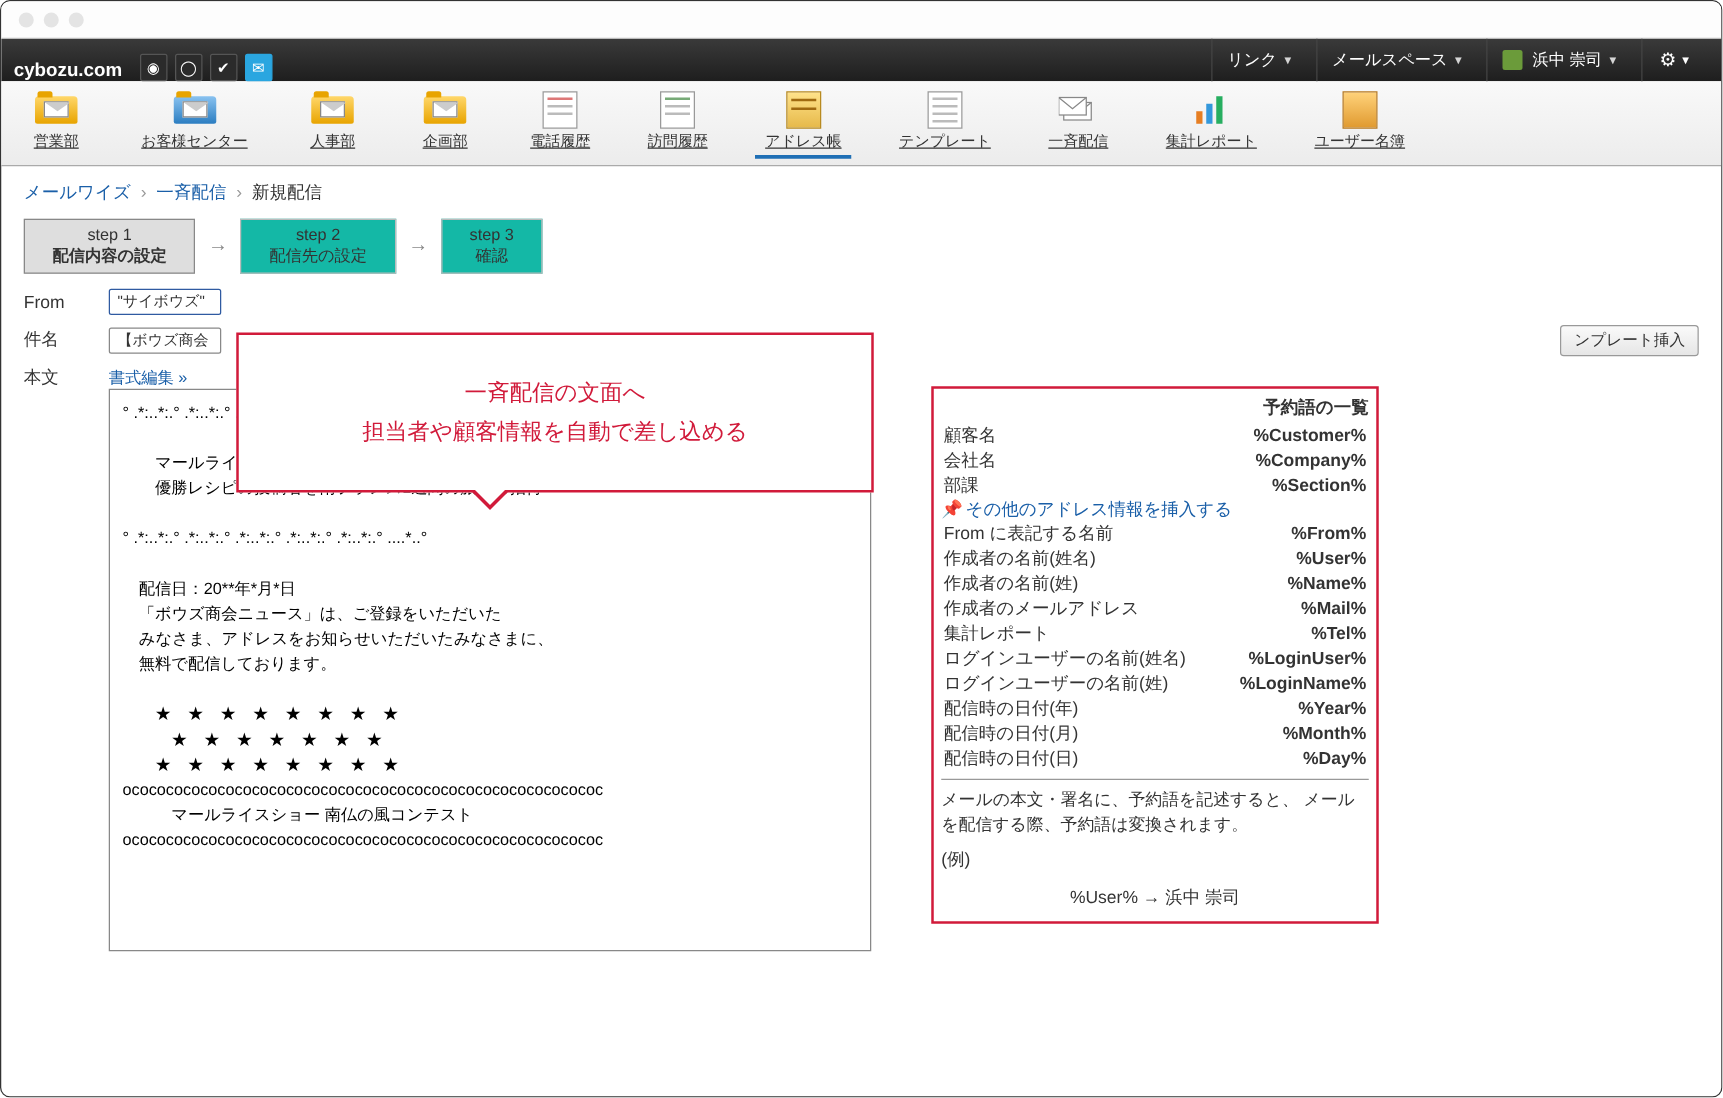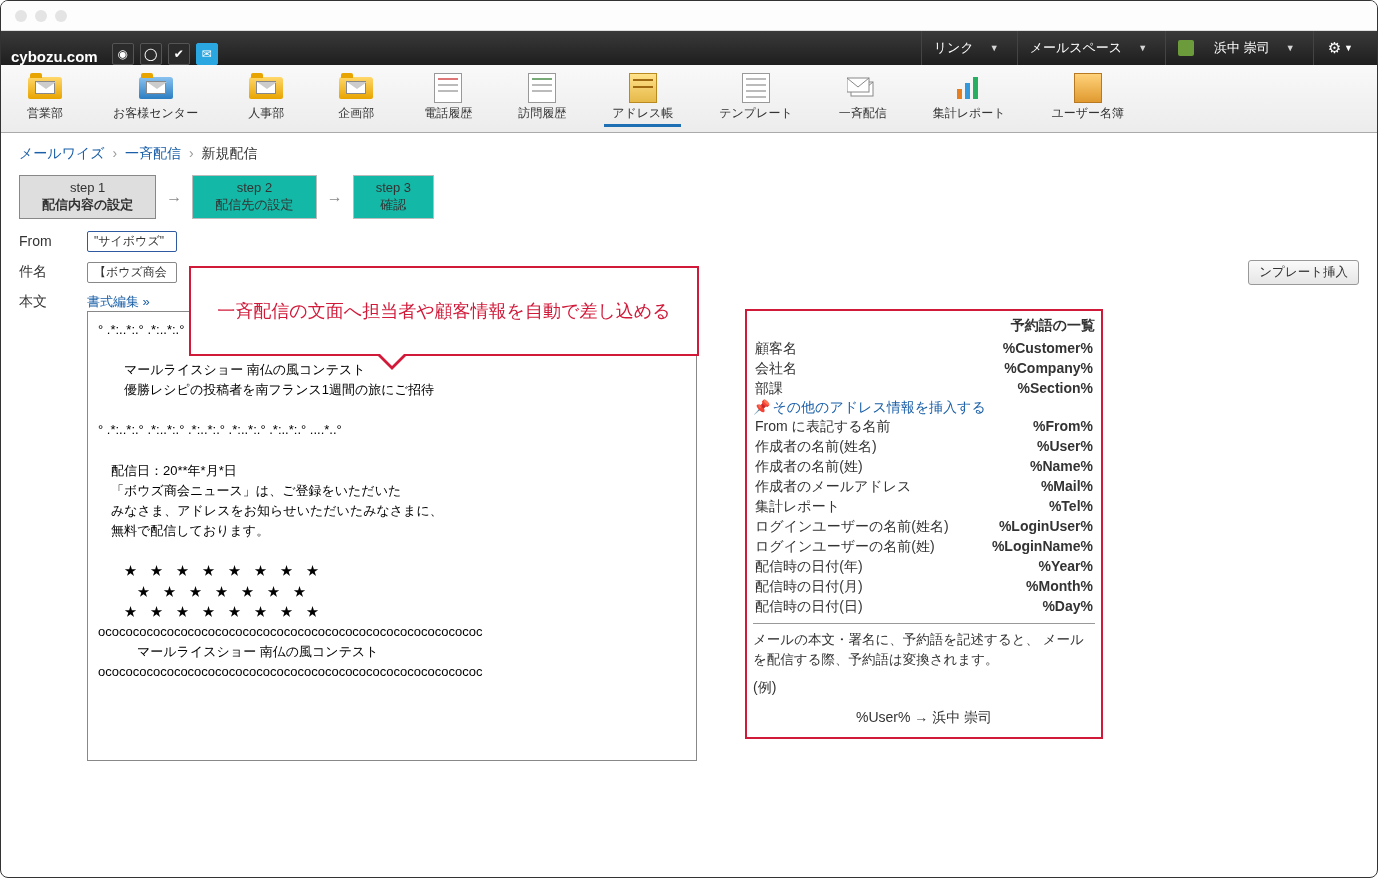--- a/index.html
+++ b/index.html
@@ -41,21 +41,21 @@
   }
   .brand { font-weight: bold; font-size: 15px; margin-right: 8px; }
   .topicon {
     width: 22px; height: 22px; border: 1px solid #555; background:#2b2b2b;
     display:flex;align-items:center;justify-content:center;border-radius:2px;
     font-size:12px;
   }
   .topicon.mail { background:#2aa6e0; border-color:#2aa6e0; }
   .topspacer { flex:1; }
   .topmenu {
-    padding: 0 12px; height:34px; display:flex; align-items:center; gap:16px;
+    padding: 0 12px; height:34px; display:flex; align-items:center; gap:4px;
     border-left:1px solid #444; font-size:13px; cursor:pointer;
   }
   .topmenu .caret { font-size:9px; opacity:.8; }
   .useravatar { width:16px;height:16px;background:#6b9b3a;display:inline-block;margin-right:4px;border-radius:2px; }
   .gearbtn { padding:0 14px; height:34px;display:flex;align-items:center;border-left:1px solid #444;cursor:pointer;font-size:15px;}
   .toolbar {
     background: linear-gradient(#f9f9f9,#ececec);
     border-bottom: 1px solid #aaa;
     display: flex;
     align-items: flex-start;
@@ -63,21 +63,21 @@
     gap: 30px;
     height: 68px;
   }
   .tool {
     display:flex;flex-direction:column;align-items:center;gap:2px;
     padding: 4px 8px 2px 8px; cursor:pointer; border-bottom:3px solid transparent;
     min-width:60px;
   }
   .tool.active { border-bottom-color:#1f6fb5; }
   .tool .ticon { width:36px;height:30px;display:flex;align-items:center;justify-content:center;font-size:22px; }
-  .tool .tlabel { font-size:12px;color:#333; }
+  .tool .tlabel { font-size:12px;color:#333;text-decoration:underline; }
   .folder { width:34px;height:22px;background:linear-gradient(#ffd76a,#e8a400);border-radius:3px 3px 2px 2px;position:relative; }
   .folder::before{content:"";position:absolute;top:-4px;left:2px;width:12px;height:5px;background:#e8a400;border-radius:2px 2px 0 0;}
   .envelope{width:20px;height:13px;background:#fff;border:1px solid #888;position:absolute;left:7px;top:4px;}
   .envelope::after{content:"";position:absolute;left:0;top:0;border-left:10px solid transparent;border-right:10px solid transparent;border-top:7px solid #ccc;}
   .sheeticon{width:28px;height:30px;background:#fff;border:1px solid #999;position:relative;}
   .sheeticon .bar{position:absolute;left:3px;right:3px;height:2px;background:#bbb;}
   .breadcrumb { padding: 12px 18px 6px 18px; font-size:14px; }
   .breadcrumb a { color:#1a5fa8; text-decoration:none; }
   .breadcrumb .sep { color:#999; margin:0 4px; }
   .steps { display:flex; align-items:center; gap:10px; padding: 6px 18px 12px 18px; }
@@ -101,23 +101,23 @@
     width: 610px; height: 450px; border:1px solid #888; padding:8px 10px;
     font-size:13px; line-height:1.55; white-space:pre-wrap; overflow:hidden;
     resize:none; font-family:inherit;
   }
   .tplbtn {
     border:1px solid #999; background:linear-gradient(#fafafa,#e6e6e6);
     padding:3px 10px; border-radius:3px; font-size:12.5px; cursor:pointer;
   }
   
   .callout {
-    position:absolute; left:188px; top:265px; width:510px; height:90px;
+    position:absolute; left:188px; top:265px; width:510px; height:128px;
     border:2px solid #d11a3a; background:#fff; z-index:10;
-    display:flex;align-items:center;justify-content:center;
+    display:flex;flex-direction:column;align-items:center;justify-content:center;
     color:#d11a3a; font-size:18px; line-height:1.7; text-align:right;
   }
   .callout::after{
     content:""; position:absolute; left:185px; bottom:-16px;
     width:0;height:0;border-left:16px solid transparent;border-right:16px solid transparent;
     border-top:16px solid #d11a3a;
   }
   .callout::before{
     content:""; position:absolute; left:187px; bottom:-12px;
     width:0;height:0;border-left:14px solid transparent;border-right:14px solid transparent;

